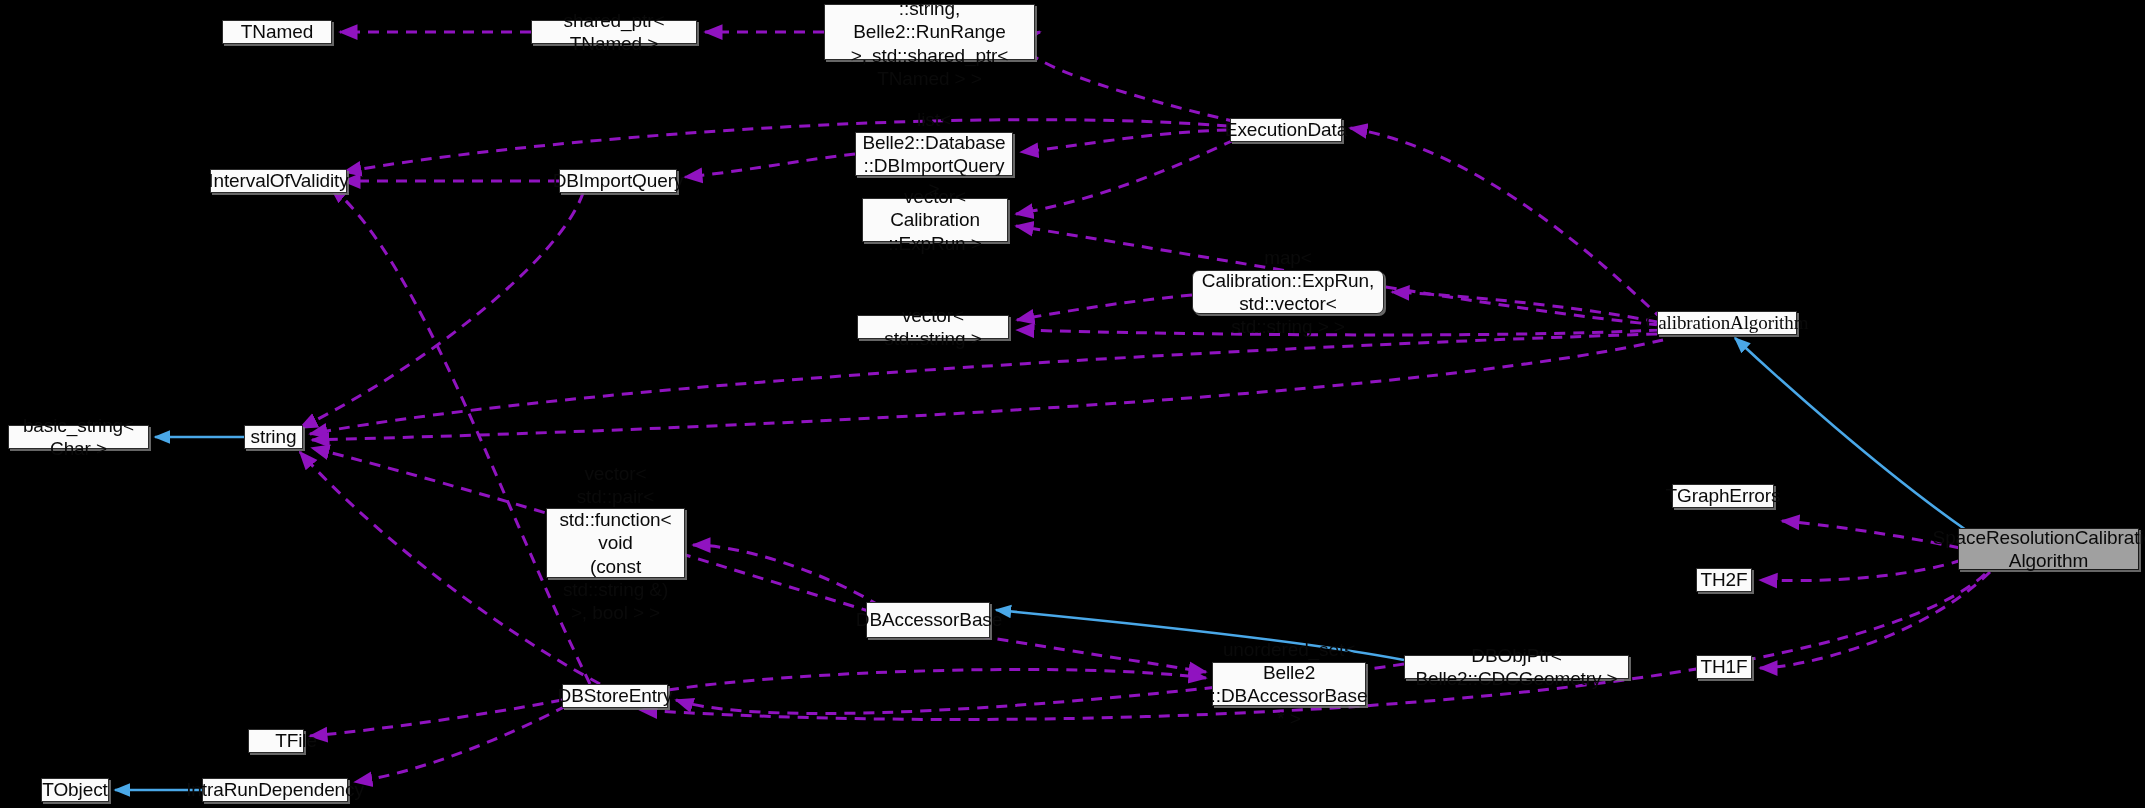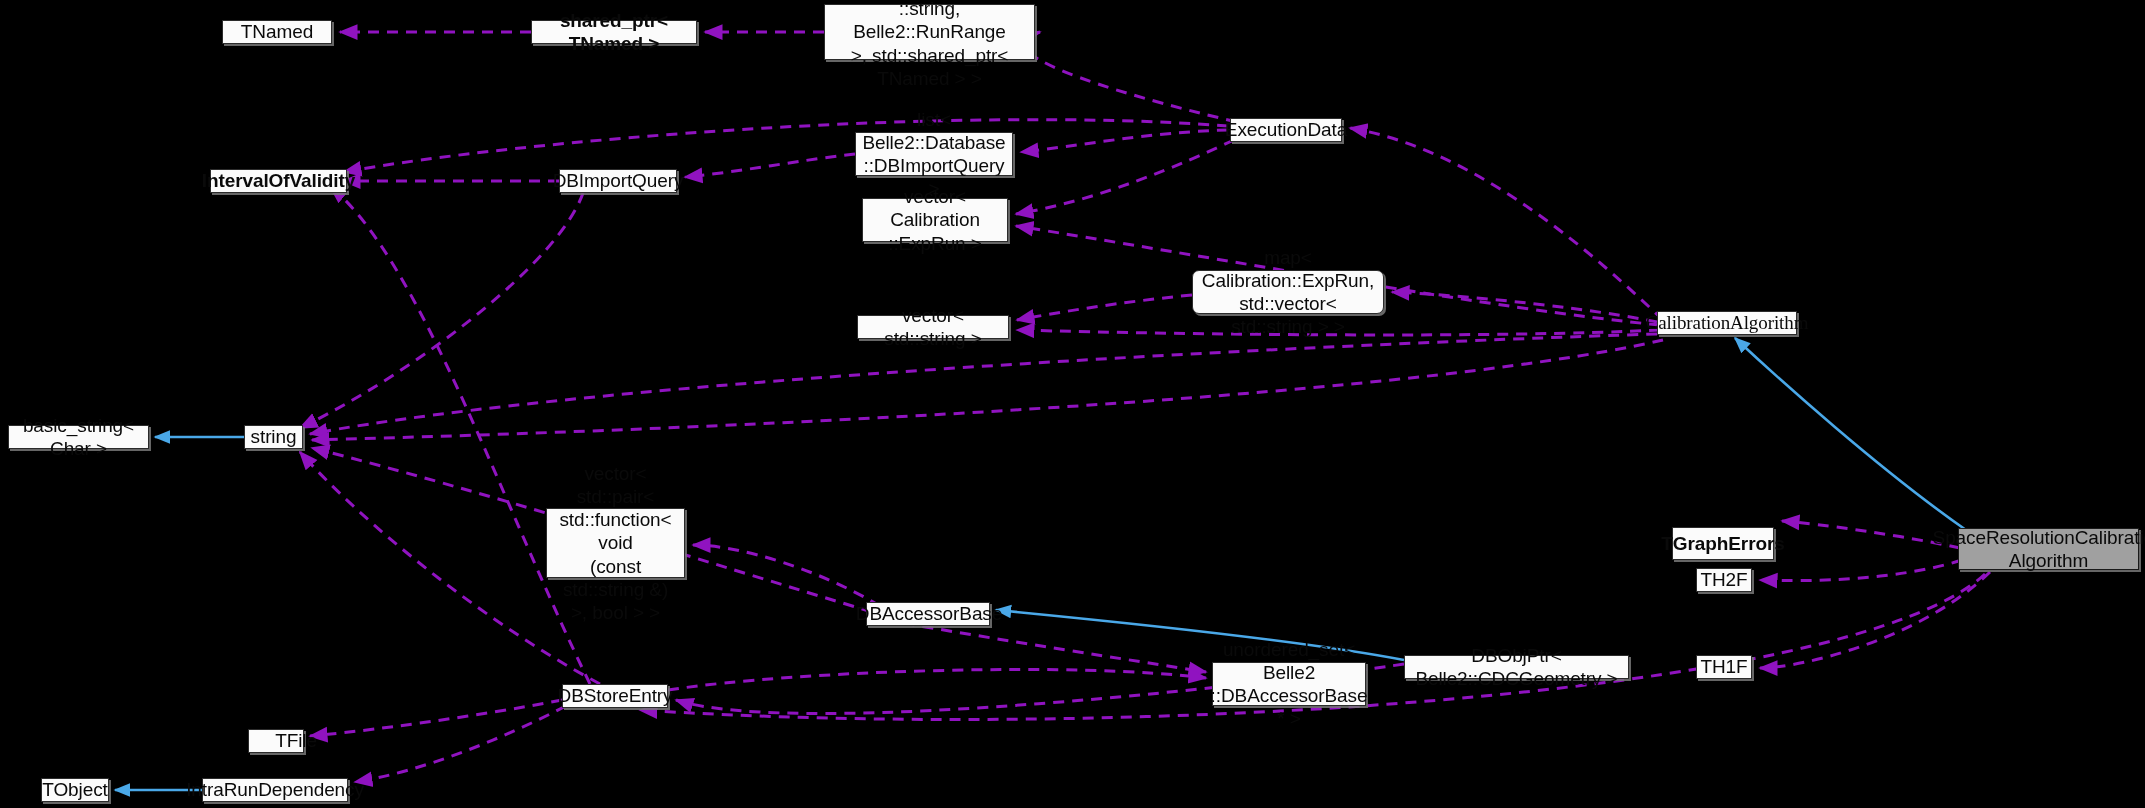--- a/index.html
+++ b/index.html
@@ -97,45 +97,45 @@
       </g>
     <g id="inherit-edges">
         <path d="M 244 437 L 155 437" fill="none" stroke="#4aa8e8" stroke-width="2.6" marker-end="url(#arrow-inherit)"></path>
         <path d="M 1966 530 C 1880 470 1780 380 1735 338" fill="none" stroke="#4aa8e8" stroke-width="2.6" marker-end="url(#arrow-inherit)"></path>
         <path d="M 1404 660 C 1300 640 1100 620 996 610" fill="none" stroke="#4aa8e8" stroke-width="2.6" marker-end="url(#arrow-inherit)"></path>
         <path d="M 202 790 L 115 790" fill="none" stroke="#4aa8e8" stroke-width="2.6" marker-end="url(#arrow-inherit)"></path>
       </g>
   </svg>
   <div id="nodes-layer">
       <div class="node-box" style="left: 222px; top: 20px; width: 110px; height: 24px;"><span class="node-label">TNamed</span></div>
-      <div class="node-box" style="left: 531px; top: 20px; width: 166px; height: 24px; font-weight: bold;"><span class="node-label">shared_ptr&lt; TNamed &gt;</span></div>
+      <div class="node-box" style="left: 531px; top: 20px; width: 166px; height: 24px;"><span class="node-label">shared_ptr&lt; TNamed &gt;</span></div>
       <div class="node-box" style="left: 824px; top: 4px; width: 211px; height: 56px;"><span class="node-label">map&lt; std::pair&lt; std
 ::string, Belle2::RunRange
 &gt;, std::shared_ptr&lt; TNamed &gt; &gt;</span></div>
       <div class="node-box" style="left: 1230px; top: 118px; width: 112px; height: 24px;"><span class="node-label">ExecutionData</span></div>
-      <div class="node-box" style="left: 210px; top: 169px; width: 137px; height: 24px; font-weight: bold;"><span class="node-label">IntervalOfValidity</span></div>
+      <div class="node-box" style="left: 210px; top: 169px; width: 137px; height: 24px;"><span class="node-label">IntervalOfValidity</span></div>
       <div class="node-box" style="left: 559px; top: 169px; width: 118px; height: 24px;"><span class="node-label">DBImportQuery</span></div>
       <div class="node-box" style="left: 855px; top: 132px; width: 158px; height: 44px;"><span class="node-label">list&lt; Belle2::Database
 ::DBImportQuery &gt;</span></div>
       <div class="node-box" style="left: 862px; top: 198px; width: 146px; height: 44px;"><span class="node-label">vector&lt; Calibration
 ::ExpRun &gt;</span></div>
       <div class="node-box" style="left: 1192px; top: 270px; width: 192px; height: 44px; border-radius: 7px;"><span class="node-label">map&lt; Calibration::ExpRun,
 std::vector&lt; std::string &gt; &gt;</span></div>
       <div class="node-box" style="left: 857px; top: 315px; width: 152px; height: 24px;"><span class="node-label">vector&lt; std::string &gt;</span></div>
       <div class="node-box" style="left: 1657px; top: 311px; width: 140px; height: 24px; font-family: Liberation Serif, serif;"><span class="node-label">CalibrationAlgorithm</span></div>
       <div class="node-box" style="left: 8px; top: 425px; width: 141px; height: 24px;"><span class="node-label">basic_string&lt; Char &gt;</span></div>
       <div class="node-box" style="left: 244px; top: 425px; width: 59px; height: 24px;"><span class="node-label">string</span></div>
       <div class="node-box" style="left: 546px; top: 508px; width: 139px; height: 70px;"><span class="node-label">vector&lt; std::pair&lt;
 std::function&lt; void
 (const std::string &amp;)
 &gt;, bool &gt; &gt;</span></div>
-      <div class="node-box" style="left: 1672px; top: 527px; width: 102px; height: 33px; font-weight: bold;"><span class="node-label">TGraphErrors</span></div>
+      <div class="node-box" style="left: 1672px; top: 484px; width: 102px; height: 24px;"><span class="node-label">TGraphErrors</span></div>
       <div class="node-box highlight" style="left: 1958px; top: 528px; width: 181px; height: 42px;"><span class="node-label">SpaceResolutionCalibration
 Algorithm</span></div>
-      <div class="node-box" style="left: 866px; top: 602px; width: 124px; height: 24px; padding-left: 7px;"><span class="node-label">DBAccessorBase</span></div>
+      <div class="node-box" style="left: 866px; top: 602px; width: 124px; height: 36px; padding-left: 7px;"><span class="node-label">DBAccessorBase</span></div>
       <div class="node-box" style="left: 1696px; top: 568px; width: 56px; height: 24px;"><span class="node-label">TH2F</span></div>
       <div class="node-box" style="left: 1404px; top: 655px; width: 225px; height: 24px;"><span class="node-label">DBObjPtr&lt; Belle2::CDCGeometry &gt;</span></div>
       <div class="node-box" style="left: 1212px; top: 662px; width: 154px; height: 44px;"><span class="node-label">unordered_set&lt; Belle2
 ::DBAccessorBase * &gt;</span></div>
       <div class="node-box" style="left: 1696px; top: 655px; width: 56px; height: 24px;"><span class="node-label">TH1F</span></div>
       <div class="node-box" style="left: 562px; top: 684px; width: 106px; height: 24px;"><span class="node-label">DBStoreEntry</span></div>
       <div class="node-box" style="left: 248px; top: 729px; width: 56px; height: 24px; padding-left: 45px;"><span class="node-label">TFile</span></div>
       <div class="node-box" style="left: 41px; top: 778px; width: 68px; height: 24px;"><span class="node-label">TObject</span></div>
       <div class="node-box" style="left: 202px; top: 778px; width: 146px; height: 24px;"><span class="node-label">IntraRunDependency</span></div>
     </div>

